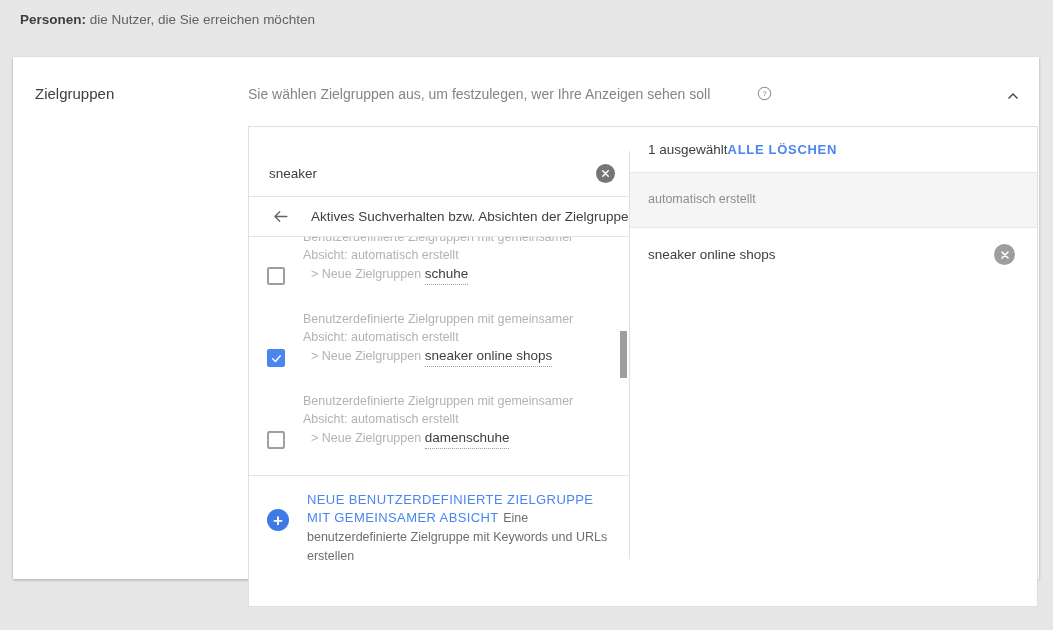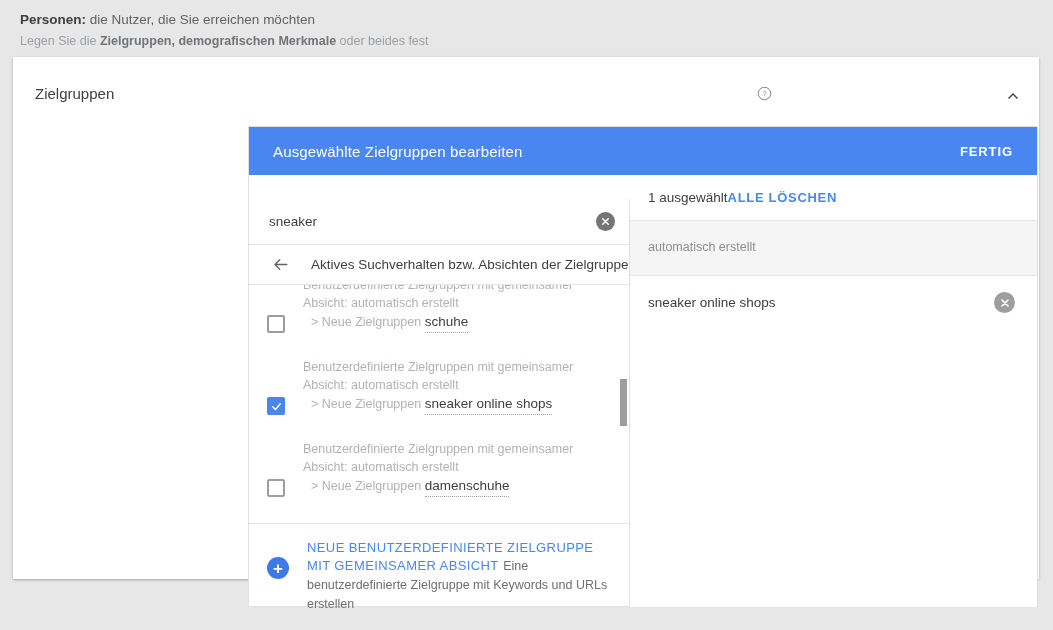--- a/index.html
+++ b/index.html
@@ -370,48 +370,44 @@
     justify-content: center;
     cursor: pointer;
     flex: 0 0 21px;
   }
 </style>
 </head>
 <body>
 
 <div class="page-header">
   <div class="line1"><b>Personen:</b><span> die Nutzer, die Sie erreichen möchten</span></div>
-  <div class="line2"><span>Legen Sie die </span><b>Zielgruppen, demografischen Merkmale</b><span> oder beides fest</span></div>
 </div>
 
 <div class="card">
 
   <div class="card-head">
     <div class="card-title">Zielgruppen</div>
+    <div class="card-subtitle">Sie wählen Zielgruppen aus, um festzulegen, wer Ihre Anzeigen sehen soll</div>
 
     <span class="help-icon">
       <svg width="15" height="15" viewBox="0 0 24 24">
         <circle cx="12" cy="12" r="10" fill="none" stroke="#80868b" stroke-width="1.6"></circle>
         <text x="12" y="16.5" font-size="12" fill="#80868b" text-anchor="middle" font-family="Liberation Sans, sans-serif">?</text>
       </svg>
     </span>
 
     <span class="collapse-icon">
       <svg width="16" height="16" viewBox="0 0 24 24">
         <path d="M6 15 L12 9 L18 15" fill="none" stroke="#3c4043" stroke-width="2" stroke-linecap="square" stroke-linejoin="miter"></path>
       </svg>
     </span>
   </div>
 
   <div class="dialog">
 
-    <div class="dialog-bar">
-      <span class="dialog-bar-title">Ausgewählte Zielgruppen bearbeiten</span>
-      <span class="dialog-bar-action">FERTIG</span>
-    </div>
 
     <div class="dialog-body">
 
       <div class="left-pane">
 
         <div class="search-row">
           <input class="search-input" type="text" value="sneaker" placeholder="Suchen" style="">
           <span class="clear-circle">
             <svg width="11" height="11" viewBox="0 0 24 24">
               <path d="M6 6 L18 18 M18 6 L6 18" stroke="#ffffff" stroke-width="3.2" stroke-linecap="round"></path>

